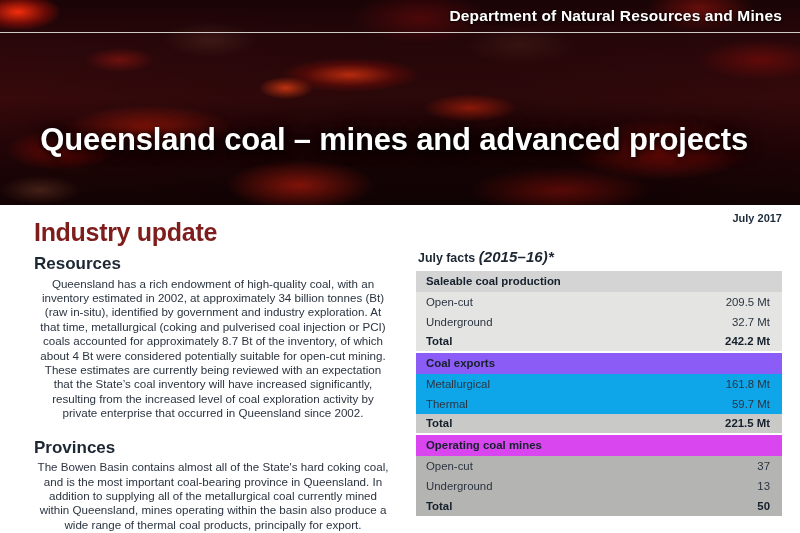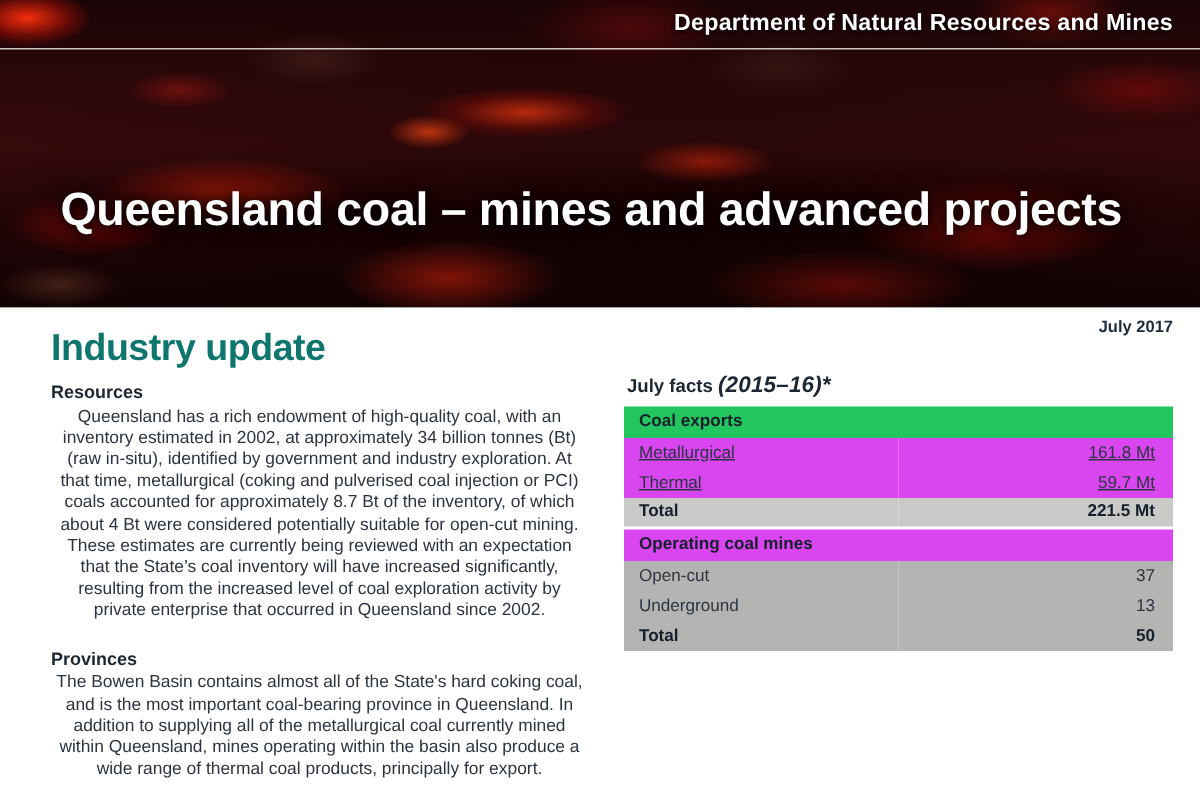--- a/index.html
+++ b/index.html
@@ -101,27 +101,27 @@
 
   
   .col-left {
     position: absolute;
     left: 34px; top: 14px;
     width: 358px;
   }
   .h1 {
     font-size: 25px;
     font-weight: bold;
-    color: #0f766e;
+    color: #7f1d1d;
     letter-spacing: -0.3px;
     margin: 0 0 9px 0;
     line-height: 1.05;
   }
   .h2 {
-    font-size: 12px;
+    font-size: 17px;
     font-weight: bold;
     color: #1d2733;
     margin: 0 0 2px 0;
     line-height: 1.2;
   }
   .para {
     font-size: 11.6px;
     line-height: 14.4px;
     color: #2b3440;
     margin: 0 0 10px 0;
@@ -173,22 +173,22 @@
   }
   tr.total-row td {
     font-weight: bold;
     color: #15202c;
   }
   
   .blk1 tr.sec-head td { background: #d4d4d4; }
   .blk1 tr.data td     { background: #e4e4e3; }
   .blk1 tr.total-row td{ background: #e4e4e3; border-bottom: 2px solid #ffffff; }
   
-  .blk2 tr.sec-head td { background: #22c55e; }
-  .blk2 tr.data td     { background: #d946ef; text-decoration: underline; }
+  .blk2 tr.sec-head td { background: #8b5cf6; }
+  .blk2 tr.data td     { background: #0ea5e9; }
   .blk2 tr.total-row td{ background: #c9c9c8; border-bottom: 2px solid #ffffff; }
   
   .blk3 tr.sec-head td { background: #d946ef; }
   .blk3 tr.data td     { background: #b4b4b3; }
   .blk3 tr.total-row td{ background: #b4b4b3; }
 </style>
 </head>
 <body>
 
 <div id="page">
@@ -217,20 +217,39 @@
       <p class="para">The Bowen Basin contains almost all of the State's hard coking coal, and is the most important coal-bearing province in Queensland.  In addition to supplying all of the metallurgical coal currently mined within Queensland, mines operating within the basin also produce a wide range of thermal coal products, principally for export.</p>
 
     </div>
 
     <div class="col-right">
       <div class="qf-title">
         <span>July facts</span>
         <span class="sub">(2015–16)*</span>
       </div>
 
+      <table class="qf-table blk1">
+        <tbody>
+          <tr class="sec-head">
+            <td colspan="2">Saleable coal production</td>
+          </tr>
+          <tr class="data">
+            <td>Open-cut</td>
+            <td class="val">209.5 Mt</td>
+          </tr>
+          <tr class="data">
+            <td>Underground</td>
+            <td class="val">32.7 Mt</td>
+          </tr>
+          <tr class="total-row">
+            <td>Total</td>
+            <td class="val">242.2 Mt</td>
+          </tr>
+        </tbody>
+      </table>
 
       <table class="qf-table blk2">
         <tbody>
           <tr class="sec-head">
             <td colspan="2">Coal exports</td>
           </tr>
           <tr class="data">
             <td>Metallurgical</td>
             <td class="val">161.8 Mt</td>
           </tr>

